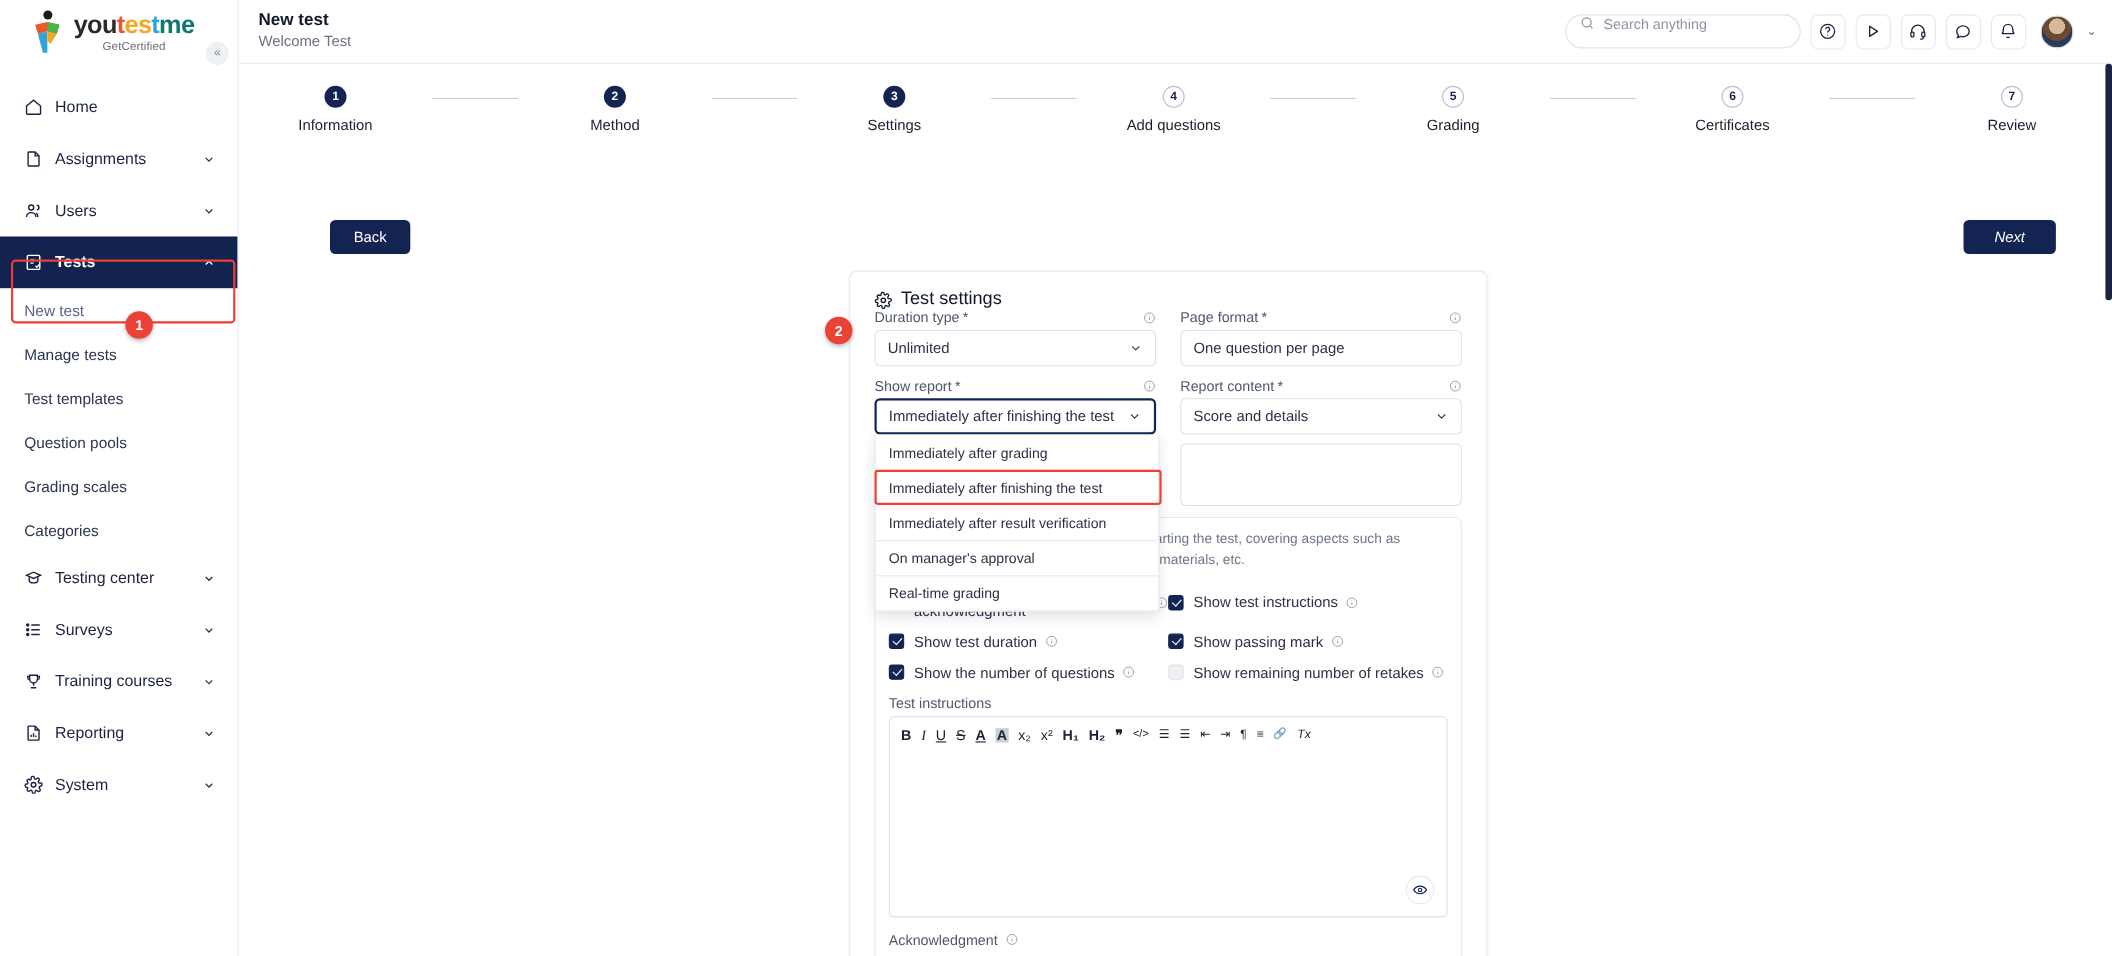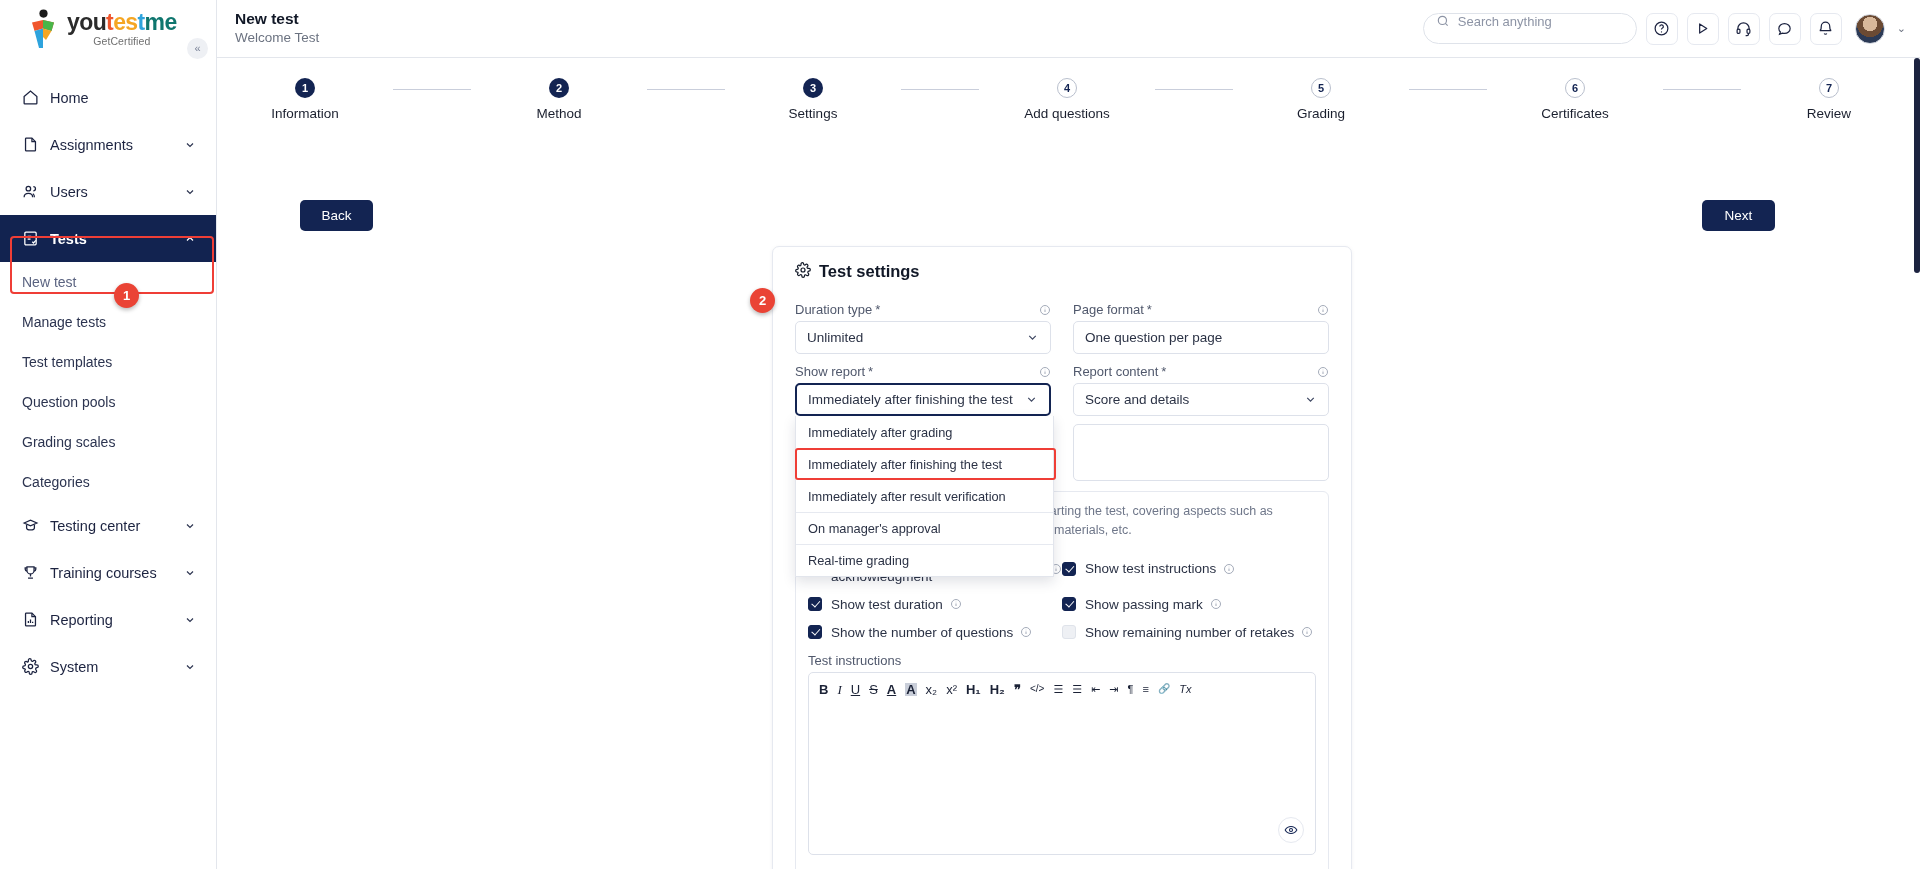--- a/index.html
+++ b/index.html
@@ -145,34 +145,34 @@
   
   .nav-btn {
     position: absolute; top: 142px;
     height: 31px; border-radius: 5px;
     background: #132452; color: #fff;
     font-size: 13.5px; border: none; cursor: pointer;
     padding: 0 20px;
     font-family: "Liberation Sans", sans-serif;
   }
   #back-btn { left: 83px; width: 73px; }
-  #next-btn { left: 1485px; width: 73px; }
+  #next-btn { left: 1568px; width: 84px; font-style: italic; }
 
   
   #settings-card {
     position: absolute; left: 555px; top: 188px;
     width: 580px; height: 690px;
     background: #fff; border: 1px solid #e6e9f0; border-radius: 7px;
     box-shadow: 0 1px 4px rgba(20,30,60,.06);
     padding: 15px 22px 0 22px;
   }
   .card-title {
-    display: flex; align-items: flex-start; gap: 8px;
-    font-size: 16.5px; font-weight: 700; color: #111827;
-    margin-bottom: 21px;
+    display: flex; align-items: flex-end; gap: 8px;
+    font-size: 16.5px; font-weight: 400; color: #111827;
+    margin-bottom: 0;
   }
 
   .row2 { display: flex; gap: 22px; margin-bottom: 10px; }
   .fld { flex: 1 1 0; min-width: 0; position: relative; }
   .fld-label {
     display: flex; align-items: center;
     font-size: 13px; color: #50586c; margin-bottom: 4px;
   }
   .fld-label .req { color: #50586c; margin-left: 3px; }
   .fld-label .info { margin-left: auto; color: #9aa1b1; font-size: 12px; }
@@ -377,20 +377,36 @@
           </svg>
       </span>
       <span class="nav-label">Testing center</span>
       <span class="nav-chev">
         <svg width="12" height="12" viewBox="0 0 24 24" fill="none" stroke="currentColor" stroke-width="2.4">
             <path d="M6 9l6 6 6-6"></path>
           </svg>
       </span>
     </div>
 
+    <div class="nav-item">
+      <span class="nav-ico">
+        <svg width="17" height="17" viewBox="0 0 24 24" fill="none" stroke="currentColor" stroke-width="1.9">
+            <circle cx="4.5" cy="6" r="1.3" fill="currentColor"></circle>
+            <circle cx="4.5" cy="12" r="1.3" fill="currentColor"></circle>
+            <circle cx="4.5" cy="18" r="1.3" fill="currentColor"></circle>
+            <path d="M9 6h11M9 12h11M9 18h11"></path>
+          </svg>
+      </span>
+      <span class="nav-label">Surveys</span>
+      <span class="nav-chev">
+        <svg width="12" height="12" viewBox="0 0 24 24" fill="none" stroke="currentColor" stroke-width="2.4">
+            <path d="M6 9l6 6 6-6"></path>
+          </svg>
+      </span>
+    </div>
 
     <div class="nav-item">
       <span class="nav-ico">
         <svg width="17" height="17" viewBox="0 0 24 24" fill="none" stroke="currentColor" stroke-width="1.8">
             <path d="M7 4h10v5a5 5 0 0 1-10 0z"></path>
             <path d="M7 5.5H4.5v1.8A3 3 0 0 0 7 10"></path>
             <path d="M17 5.5h2.5v1.8A3 3 0 0 1 17 10"></path>
             <path d="M12 14v3.5M8.5 20h7"></path>
           </svg>
       </span>

